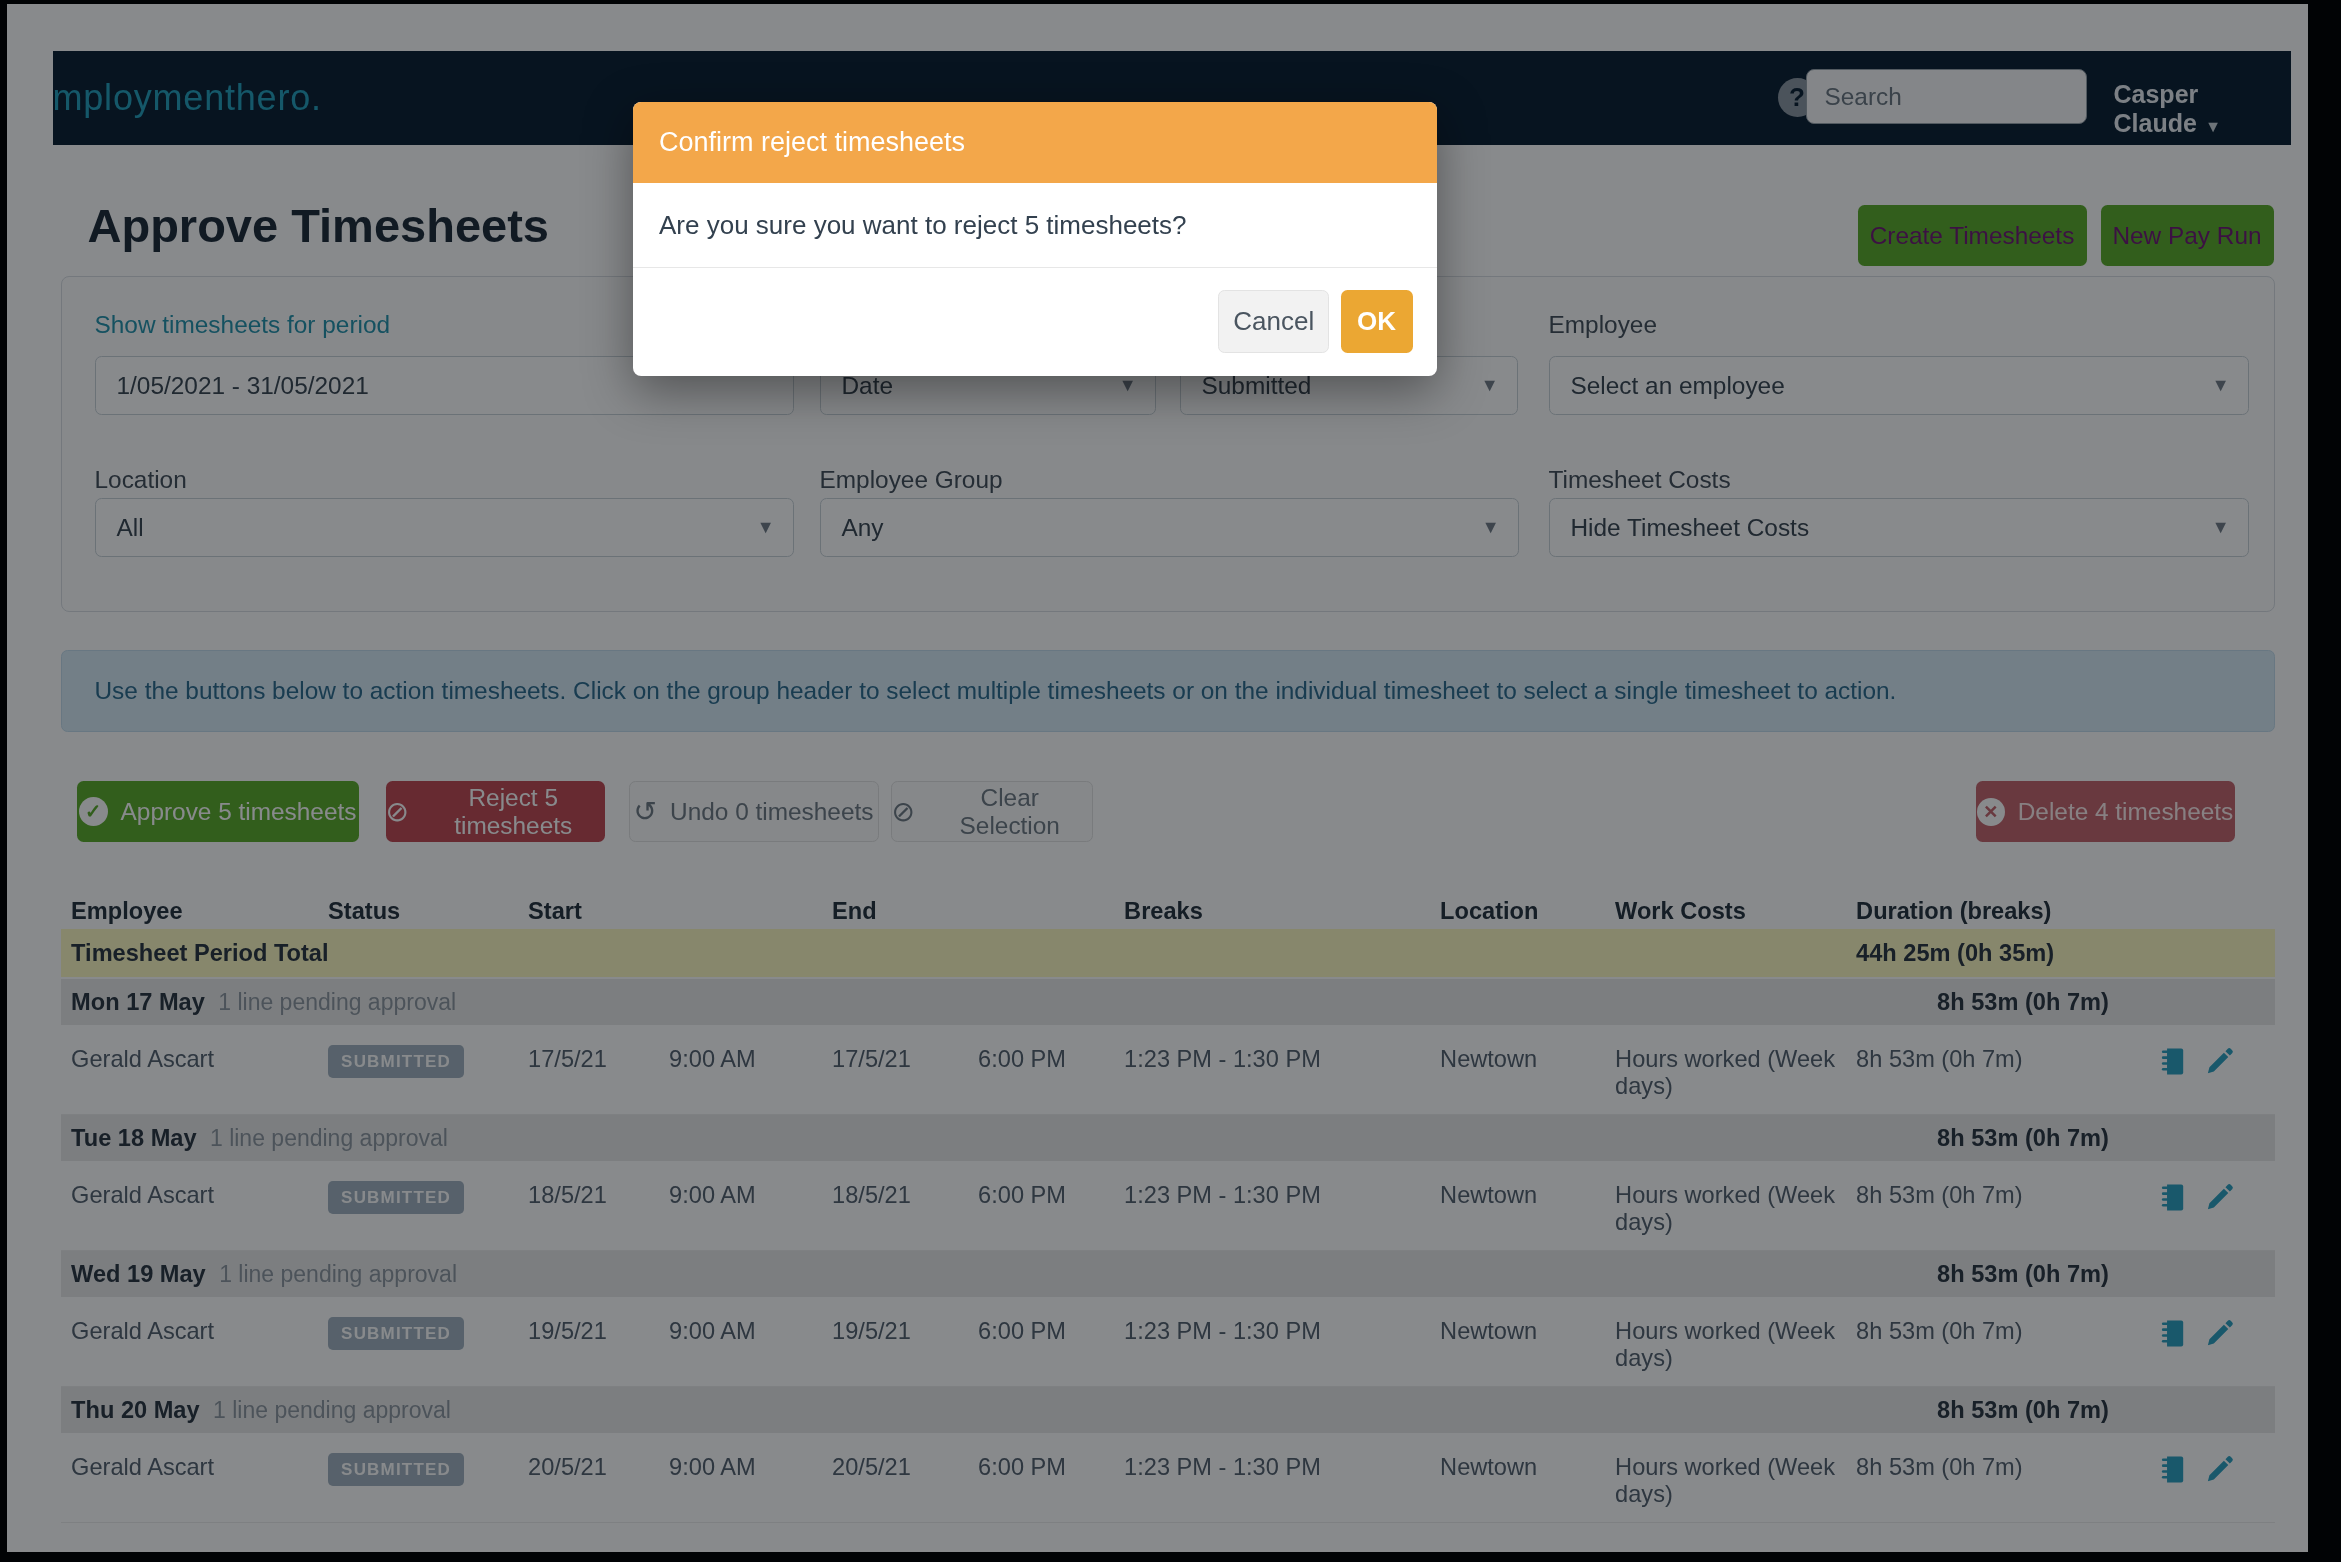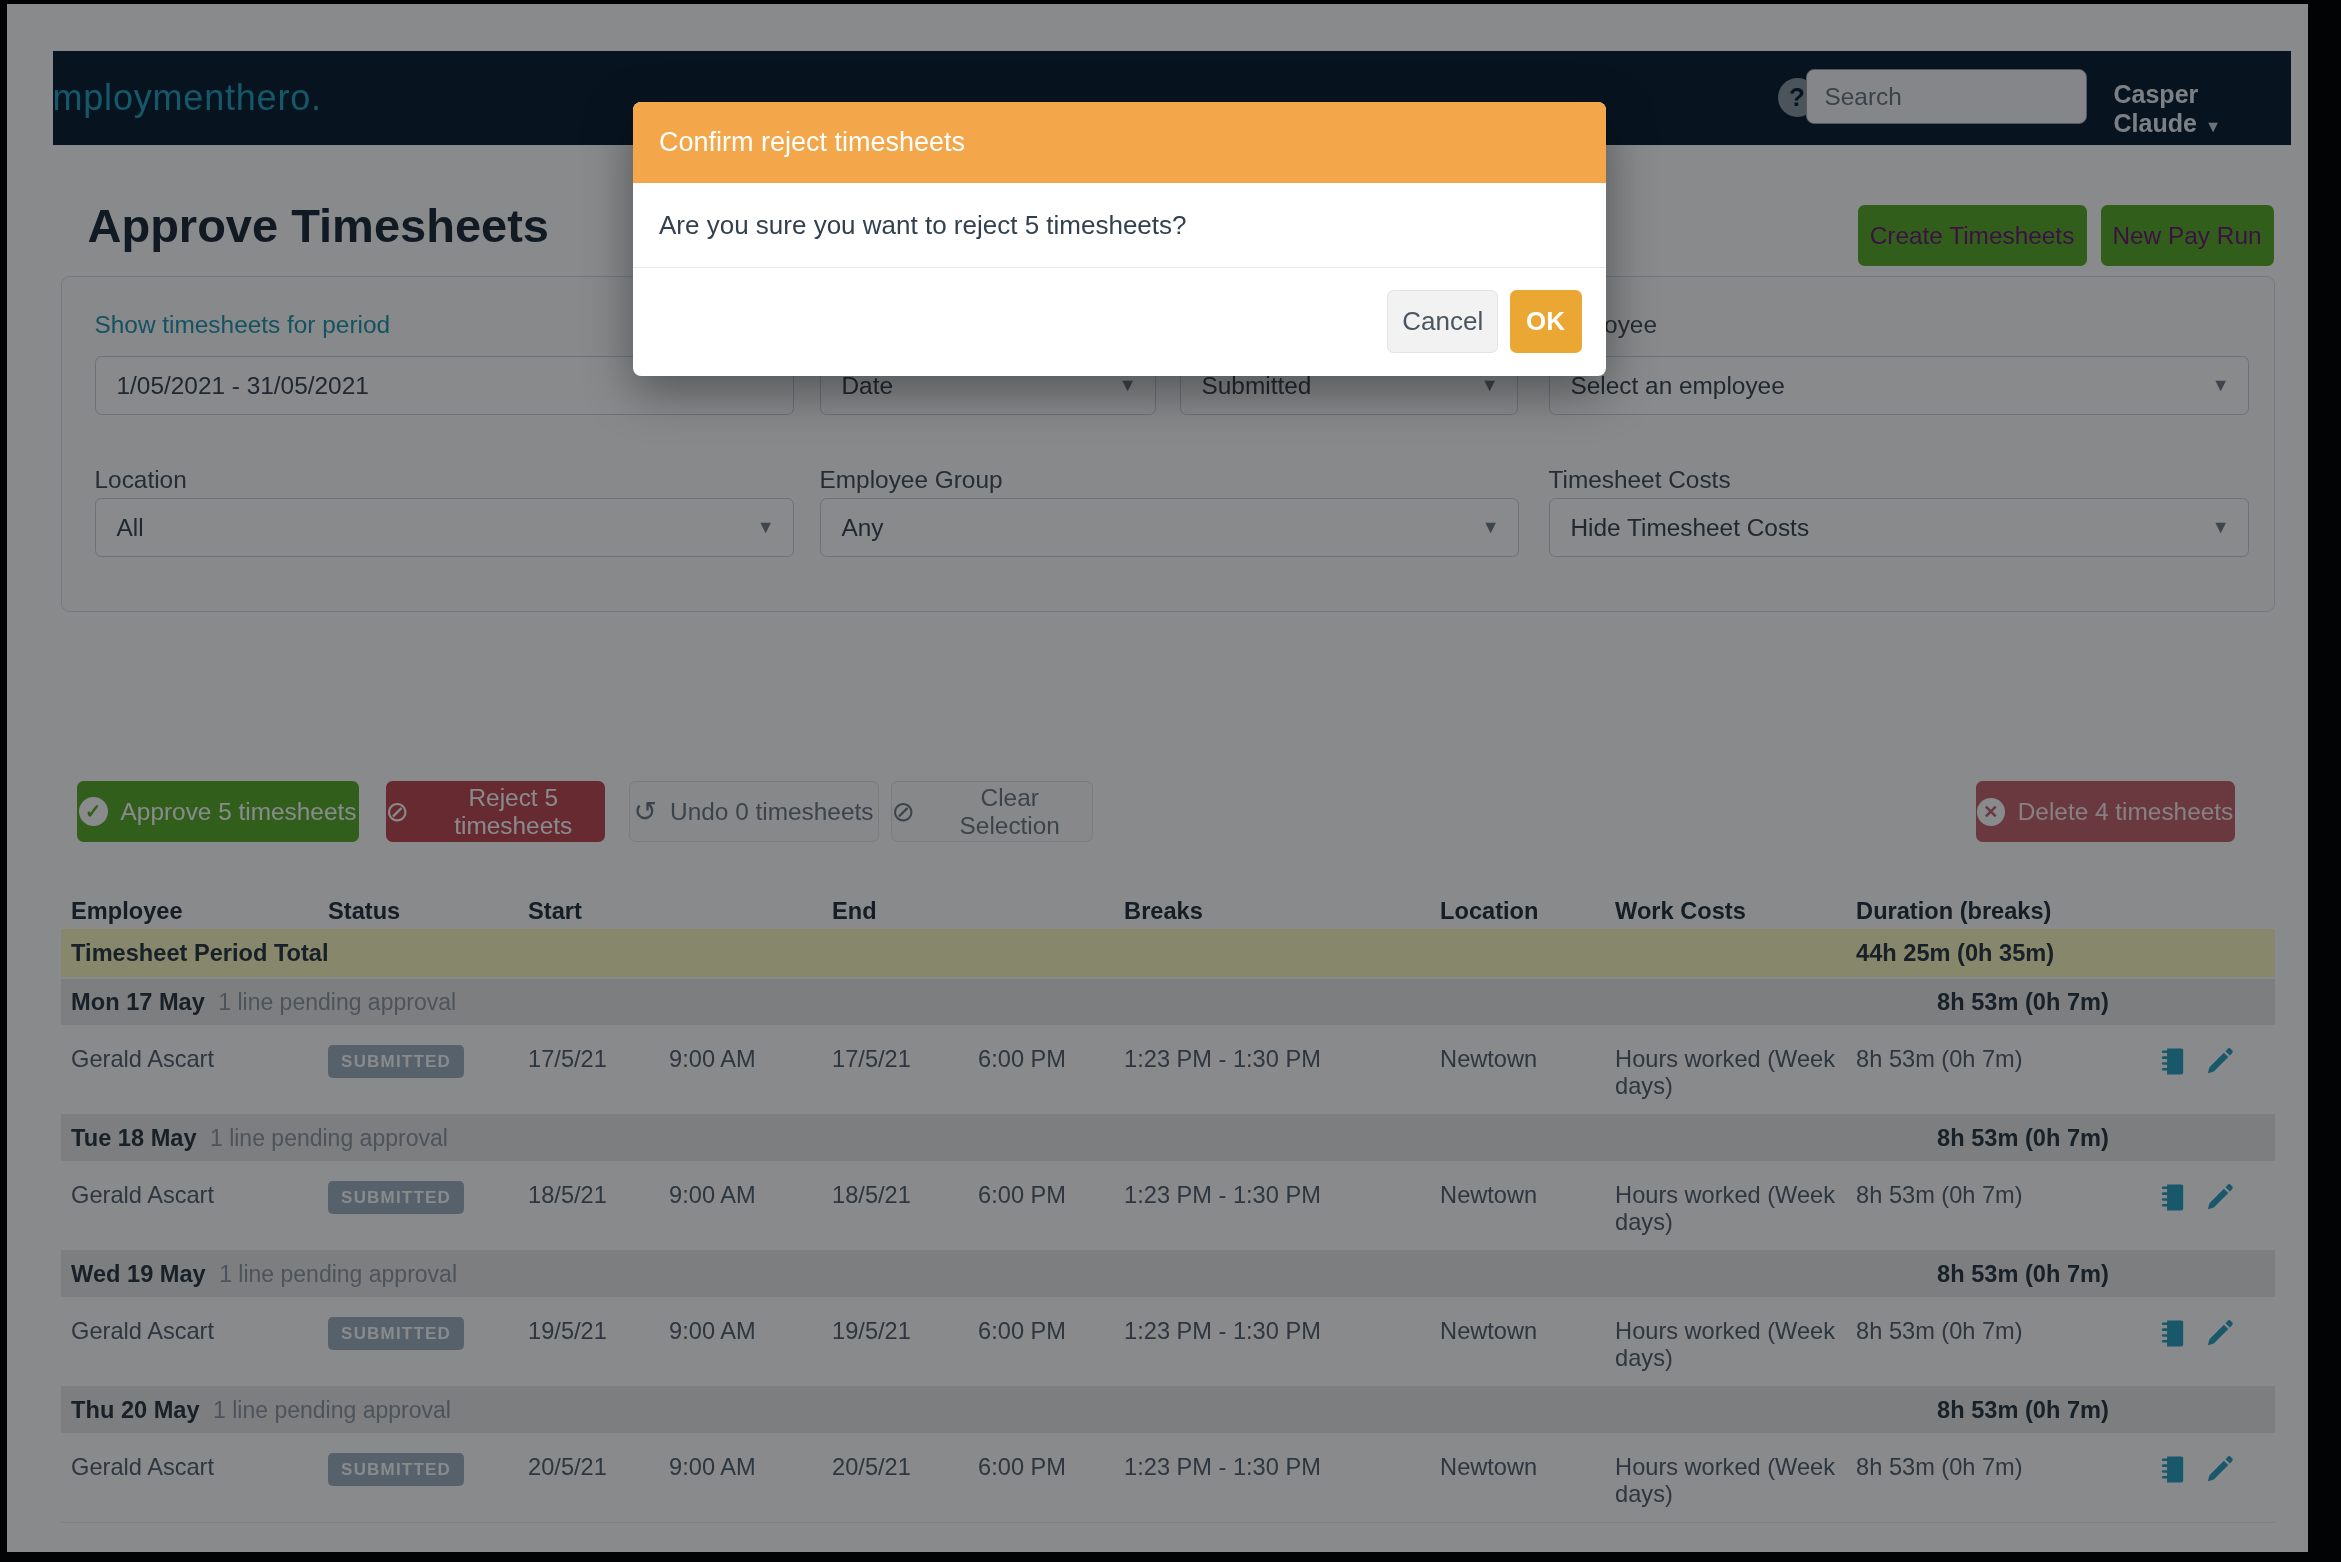--- a/index.html
+++ b/index.html
@@ -67,21 +67,21 @@
   .bold { font-size:23.6px; font-weight:700; color:#2c3743; }
   .gnote { font-size:23px; color:#8f98a1; margin-left:9.8px; font-weight:400; }
   .span9 { grid-column:1 / 10; }
   .badge { display:inline-block; background:#a2b2c0; color:#fff; font-size:17px; font-weight:700;
     letter-spacing:1.2px; border-radius:4.9px; padding:6.5px 13px; margin-top:-3.3px; }
   .icons-cell { display:flex; gap:14.6px; align-items:flex-start; }
   .icons-cell svg { cursor:pointer; }
 
   
   .overlay { position:absolute; inset:0; background:rgba(2,6,10,0.47); z-index:5; }
-  .modal { position:absolute; left:633px; top:102px; width:973px; height:274px; z-index:10;
+  .modal { position:absolute; left:633px; top:102px; width:804px; height:274px; z-index:10;
     background:#fff; border-radius:8.1px; box-shadow:0 14.6px 49px rgba(0,0,0,0.4); overflow:hidden; }
   .modal-head { height:81px; background:#f3a74a; color:#fff; font-size:27px; display:flex; align-items:center; padding:0 26px; }
   .modal-body { height:85px; display:flex; align-items:center; padding:0 26px; font-size:26px; color:#33414f;
     border-bottom:1.6px solid #e7e7e7; }
   .modal-foot { height:107px; display:flex; align-items:center; justify-content:flex-end; gap:11.4px; padding:0 24.4px; }
   .m-btn { height:63px; border-radius:6.5px; font-family:inherit; font-size:26px; cursor:pointer; }
   .m-cancel { width:111px; background:#f2f2f2; border:1.6px solid #e3e3e3; color:#4a5560; }
   .m-ok { width:72px; background:#eba733; border:none; color:#fff; font-weight:600; }
 </style>
 </head>
@@ -132,20 +132,23 @@
         <span>Any</span>
         <span class="caret">▼</span>
       </div>
       <div class="flabel" style="left:1487px; top:189px;">Timesheet Costs</div>
       <div class="fld" style="left:1487px; top:221px; width:700px;">
         <span>Hide Timesheet Costs</span>
         <span class="caret">▼</span>
       </div>
     </div>
 
+    <div class="banner">
+      <span>Use the buttons below to action timesheets. Click on the group header to select multiple timesheets or on the individual timesheet to select a single timesheet to action.</span>
+    </div>
 
     <button class="abtn" id="btn-approve">
       <span class="circ" style="color:#5dad2d;">✓</span>
       <span>Approve 5 timesheets</span>
     </button>
     <button class="abtn" id="btn-reject">
       <span class="ic">⊘</span>
       <span>Reject 5 timesheets</span>
     </button>
     <button class="abtn" id="btn-undo">

